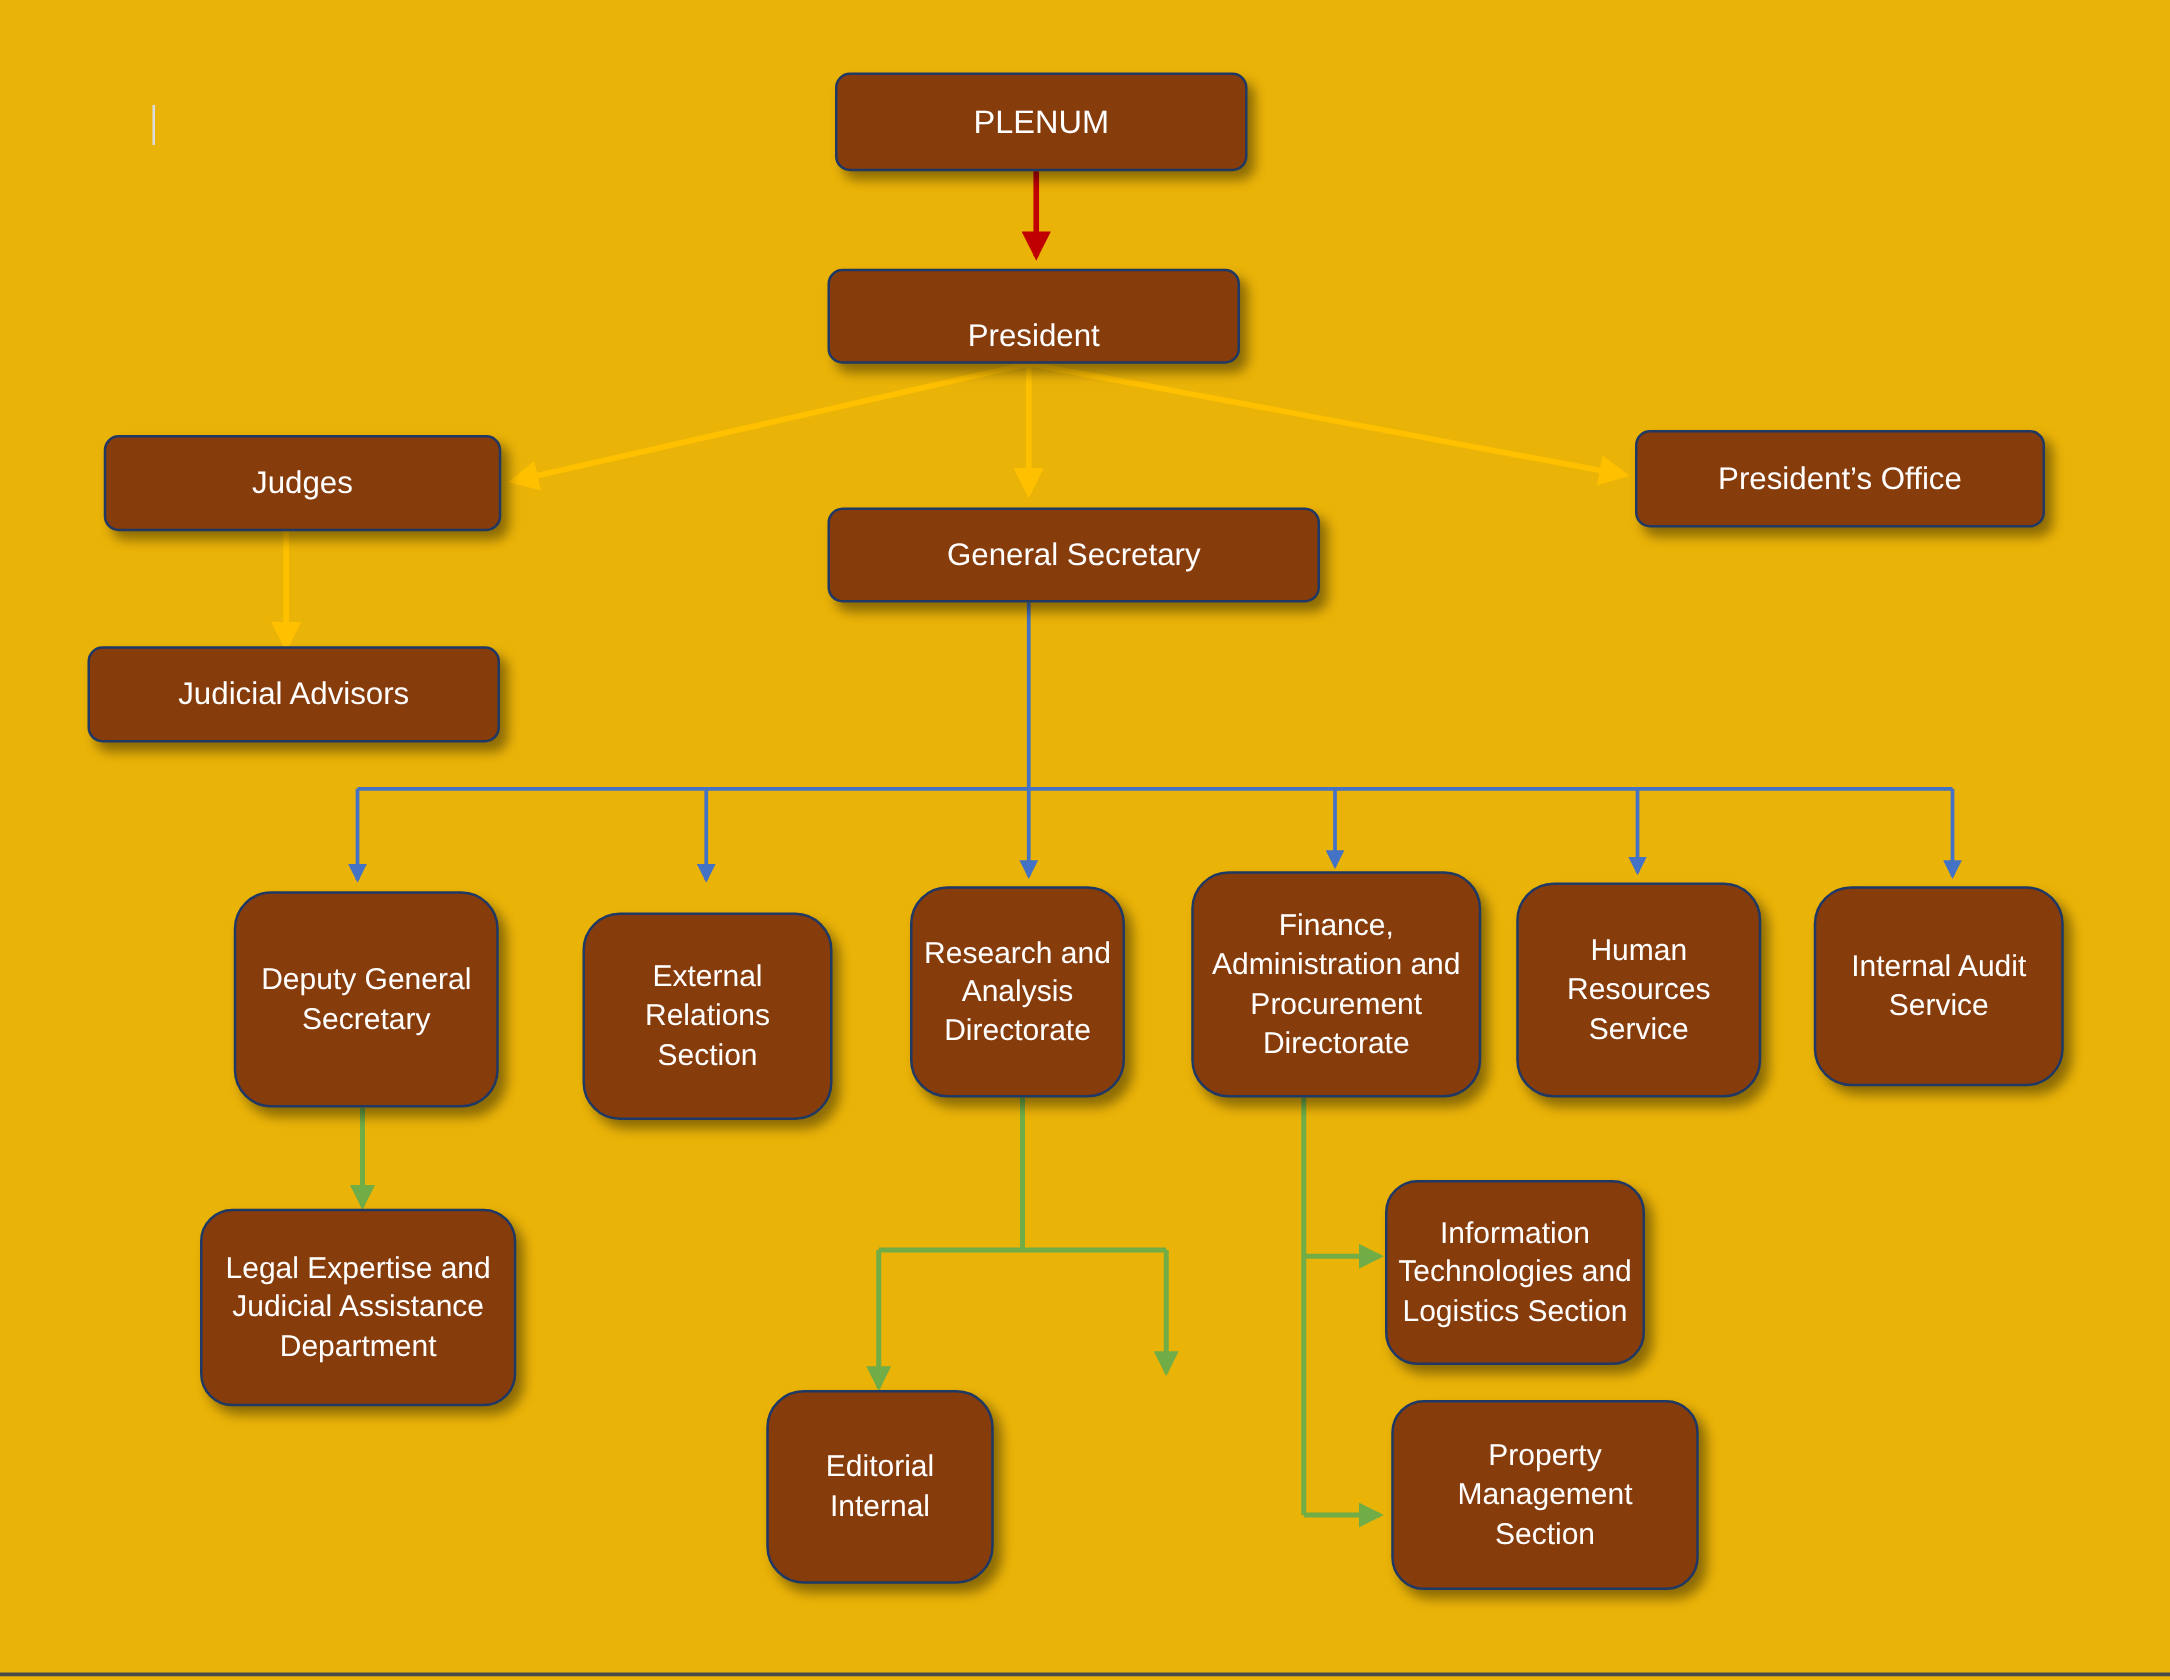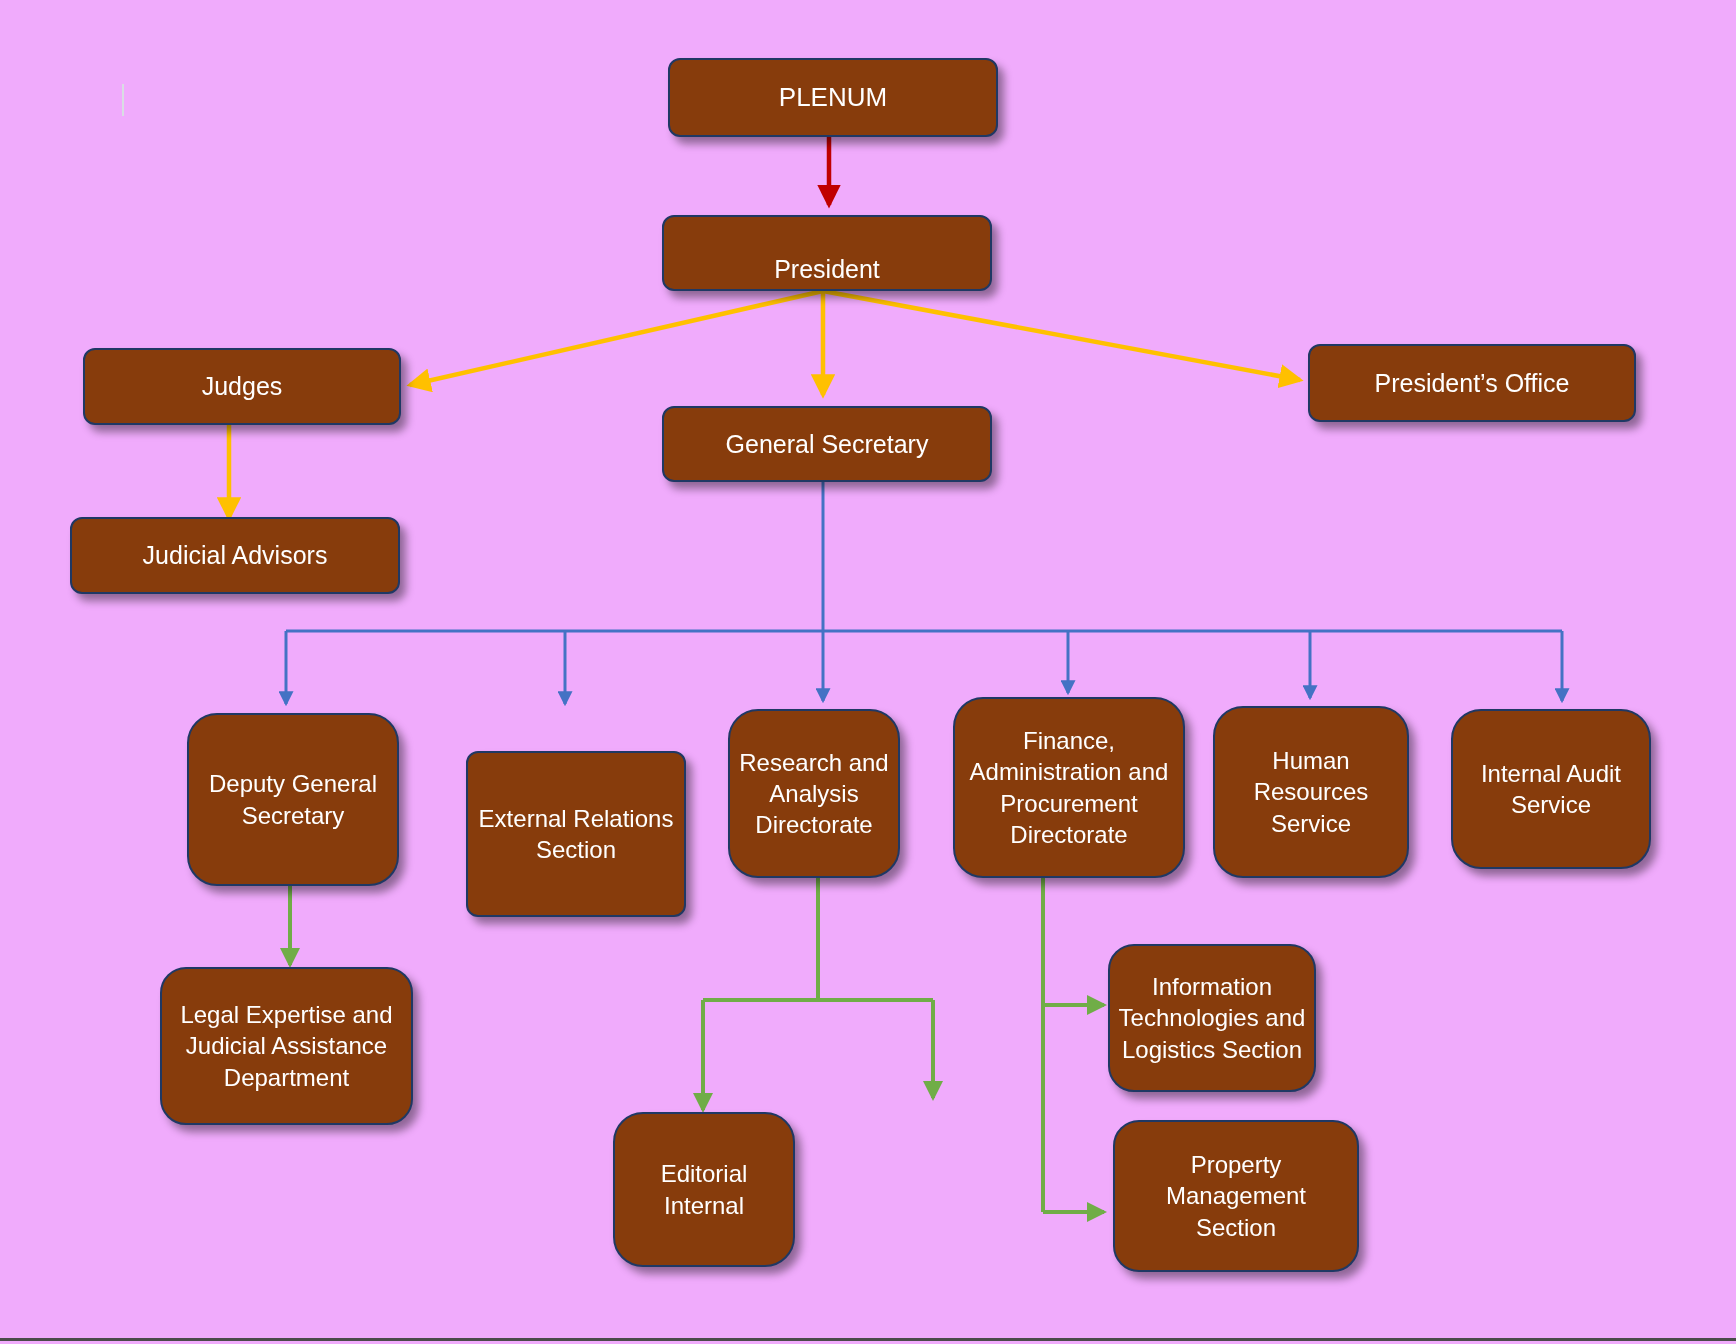--- a/index.html
+++ b/index.html
@@ -7,21 +7,21 @@
     padding: 0;
     background: #ffffff;
   }
   body {
     font-family: "Liberation Sans", sans-serif;
   }
   #canvas {
     position: relative;
     width: 1736px;
     height: 1344px;
-    background: #f0abfc;
+    background: #eab308;
     overflow: hidden;
   }
   
   .tick-mark {
     position: absolute;
     left: 122px;
     top: 84px;
     width: 2px;
     height: 32px;
     background: #d9dde3;
@@ -169,29 +169,29 @@
   </div>
 
   <div class="node r-sm fs-25" style="left:70px; top:517px; width:330px; height:77px;">
     <span>Judicial Advisors</span>
   </div>
 
   <div class="node r-sm fs-25" style="left:1308px; top:344px; width:328px; height:78px;">
     <span>President’s Office</span>
   </div>
 
-  <div class="node r-sm fs-25" style="left:662px; top:406px; width:330px; height:76px;">
+  <div class="node r-sm fs-25" style="left:662px; top:406px; width:394px; height:76px;">
     <span>General Secretary</span>
   </div>
 
   <div class="node r-xl fs-24" style="left:187px; top:713px; width:212px; height:173px;">
     <span>Deputy General Secretary</span>
   </div>
 
-  <div class="node r-xl fs-24" style="left:466px; top:751px; width:220px; height:166px;border-radius:12px;">
+  <div class="node r-xl fs-24" style="left:466px; top:730px; width:200px; height:166px;">
     <span>External Relations Section</span>
   </div>
 
   <div class="node r-xl fs-24" style="left:728px; top:709px; width:172px; height:169px;">
     <span>Research and Analysis Directorate</span>
   </div>
 
   <div class="node r-xl fs-24" style="left:953px; top:697px; width:232px; height:181px;">
     <span>Finance, Administration and Procurement Directorate</span>
   </div>

